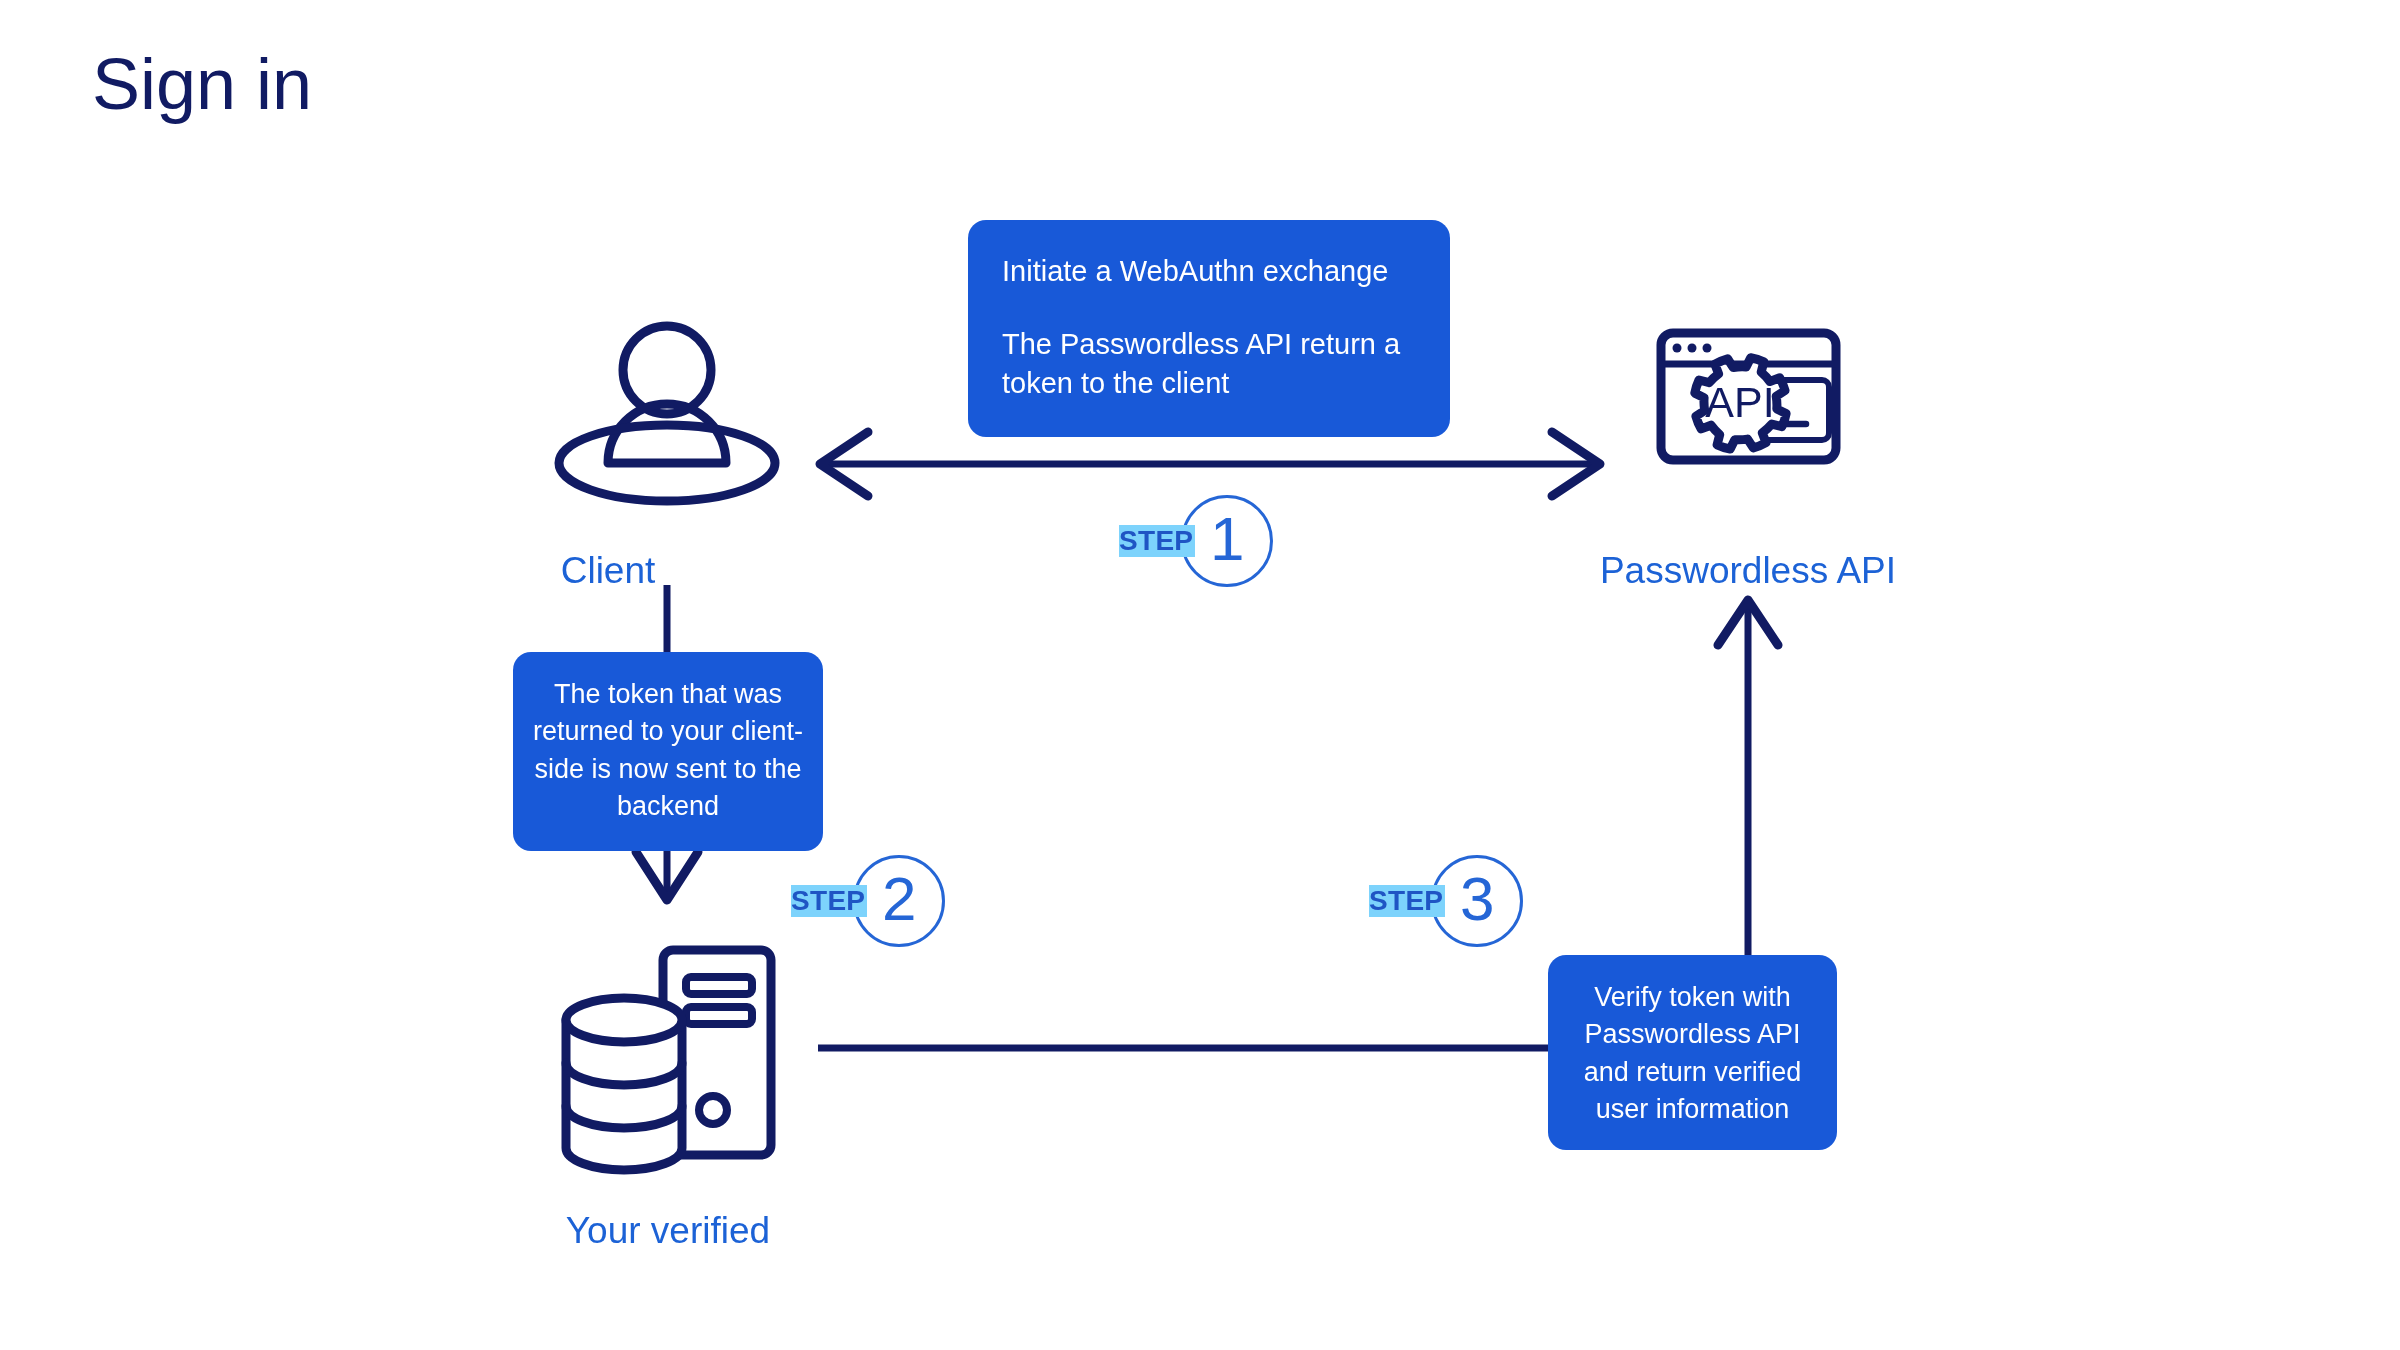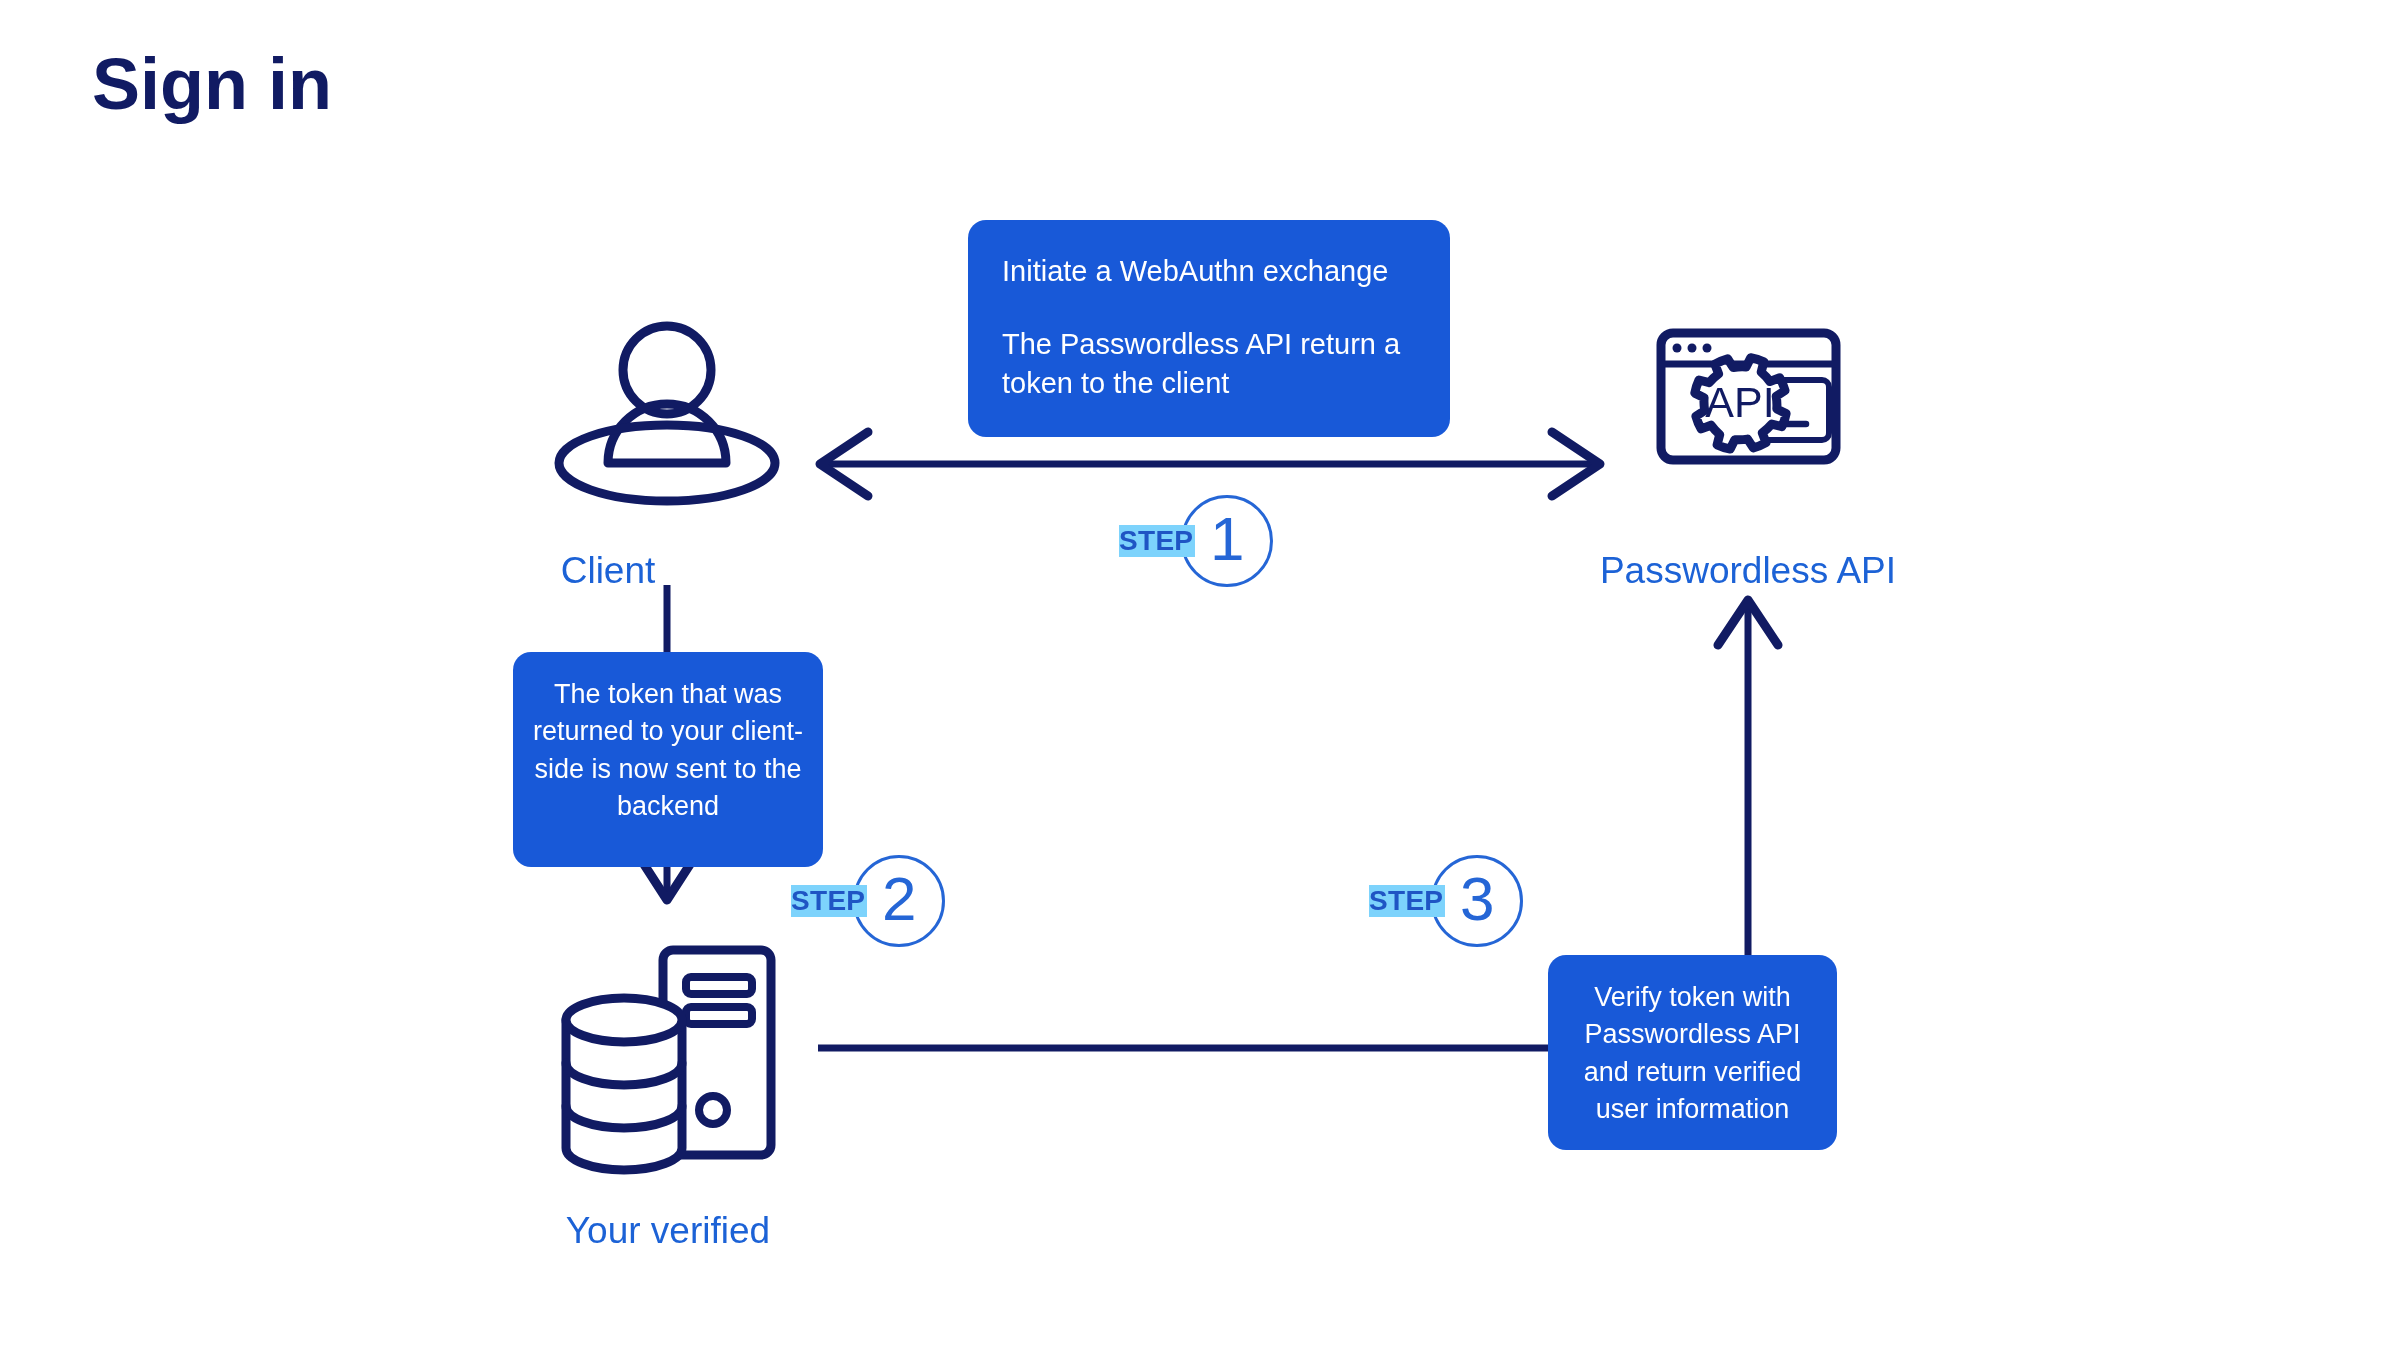--- a/index.html
+++ b/index.html
@@ -14,21 +14,21 @@
     overflow: hidden;
     font-family: "Liberation Sans", sans-serif;
     -webkit-font-smoothing: antialiased;
   }
 
   .page-title {
     position: absolute;
     left: 92px;
     top: 48px;
     font-size: 72px;
-    font-weight: 700;
+    font-weight: 400;
     color: #111b63;
     letter-spacing: 0px;
     line-height: 1;
   }
 
   
   #canvas {
     position: absolute;
     left: 0;
     top: 0;
@@ -58,21 +58,21 @@
     font-size: 29px;
     line-height: 1.35;
     text-align: left;
   }
   #callout-1 p + p { margin-top: 34px; }
 
   #callout-2 {
     left: 513px;
     top: 652px;
     width: 310px;
-    padding: 24px 18px 42px 18px;
+    padding: 24px 18px 26px 18px;
     font-size: 27px;
     line-height: 1.38;
     text-align: center;
   }
 
   #callout-3 {
     left: 1548px;
     top: 955px;
     width: 289px;
     padding: 24px 16px 22px 16px;

